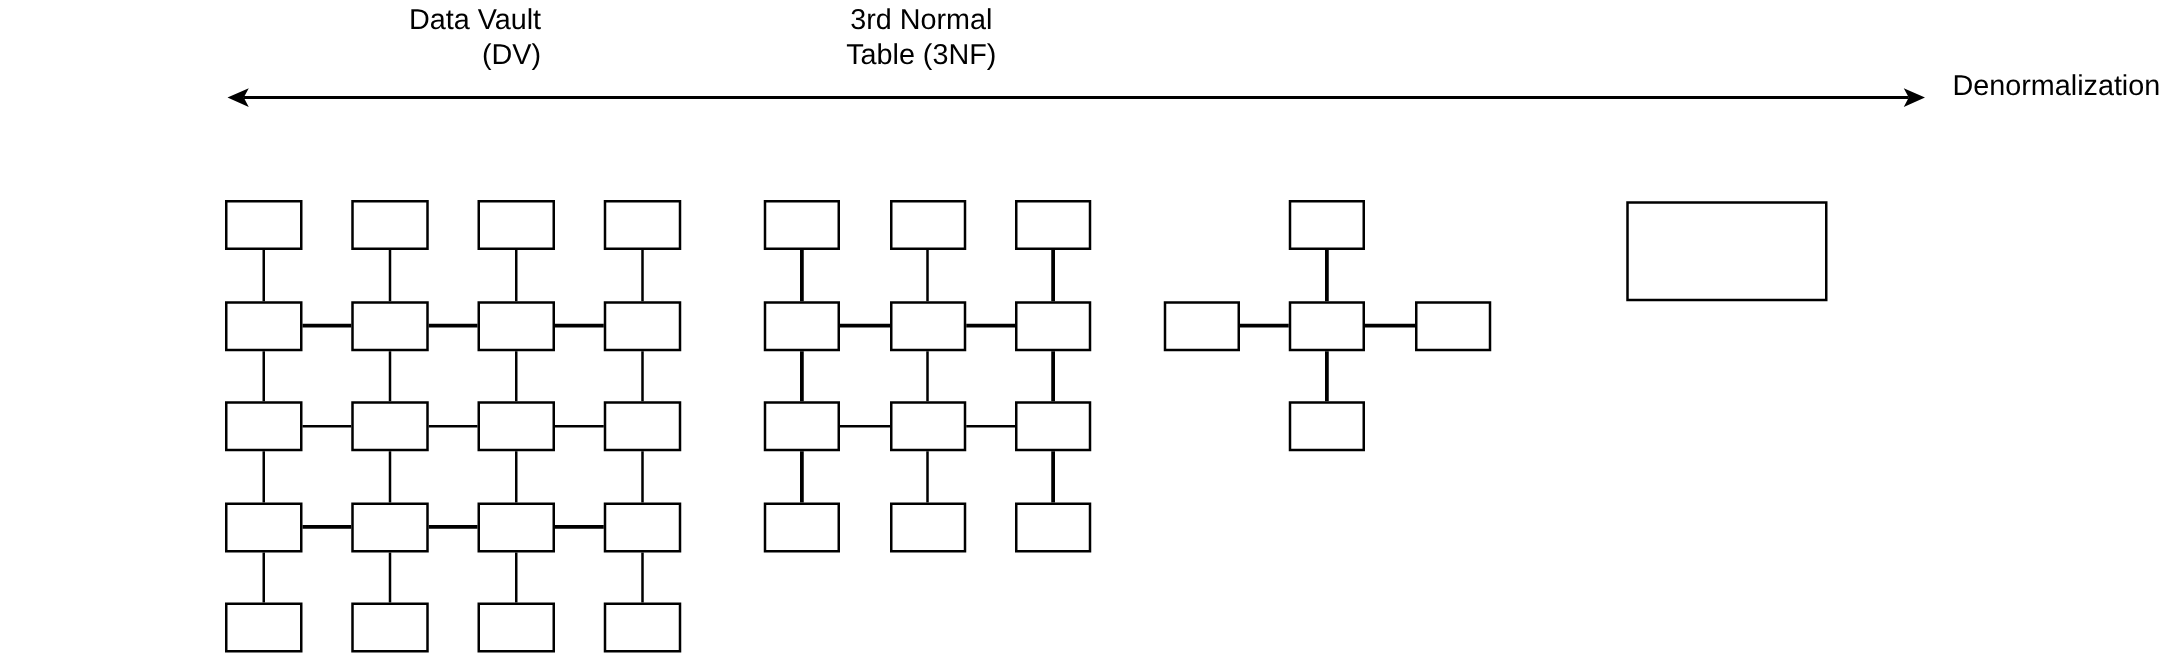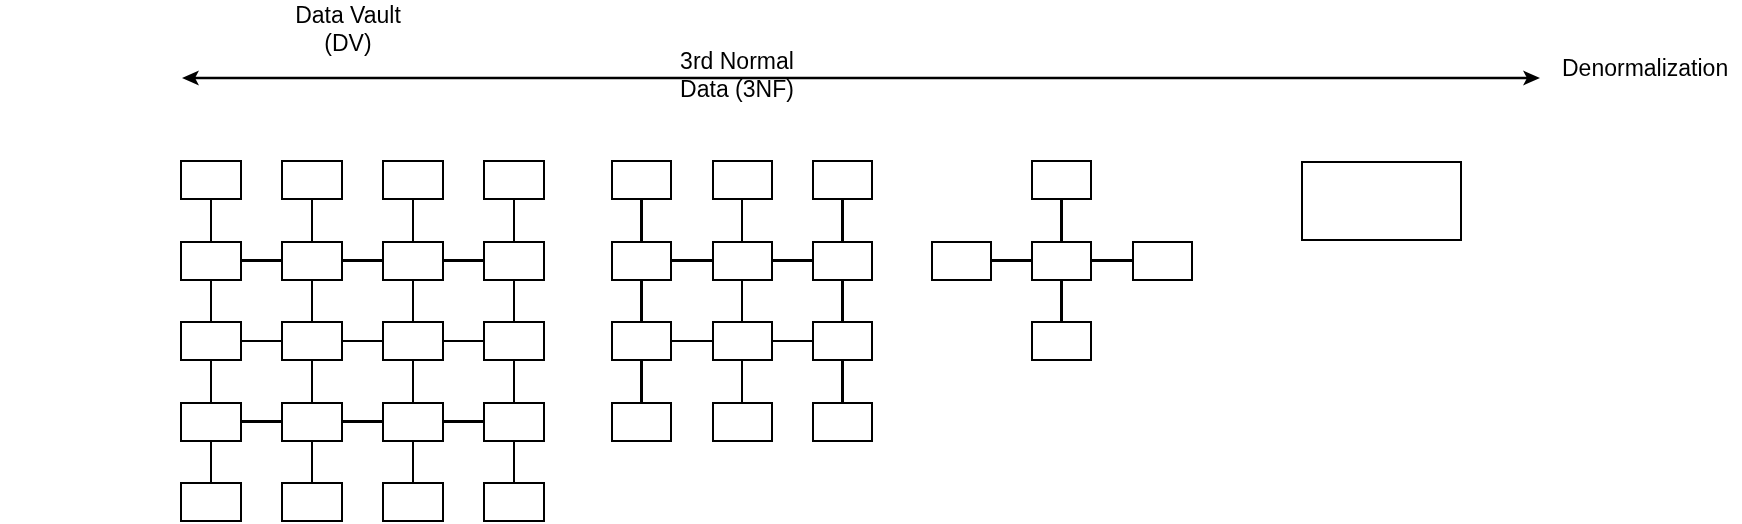--- a/index.html
+++ b/index.html
@@ -28,28 +28,28 @@
 
 
   <div class="label" id="lbl-right">Denormalization</div>
 
   <svg id="arrow" width="1742" height="120" viewBox="0 0 1742 120">
       <line x1="195" x2="1527" y1="78" y2="78" stroke="#000000" stroke-width="2.5"></line>
       <polygon points="182,78 199,70.5 195,78 199,85.5" fill="#000000"></polygon>
       <polygon points="1540,78 1523,70.5 1527,78 1523,85.5" fill="#000000"></polygon>
     </svg>
 
-  <div class="label title" style="left: 348px;">
+  <div class="label title" style="left: 380px; text-align: right;">
     <div>Data Vault</div>
     <div>(DV)</div>
   </div>
 
-  <div class="label title" style="left: 737px; margin-top: 46px;">
+  <div class="label title" style="left: 737px;">
     <div>3rd Normal</div>
-    <div>Data (3NF)</div>
+    <div>Table (3NF)</div>
   </div>
 
 
 
   <div id="diagrams">
       <div class="box" style="left: 180px; top: 160px; width: 62px; height: 40px;"></div>
       <div class="box" style="left: 180px; top: 240.5px; width: 62px; height: 40px;"></div>
       <div class="box" style="left: 180px; top: 321px; width: 62px; height: 40px;"></div>
       <div class="box" style="left: 180px; top: 401.5px; width: 62px; height: 40px;"></div>
       <div class="box" style="left: 180px; top: 482px; width: 62px; height: 40px;"></div>

